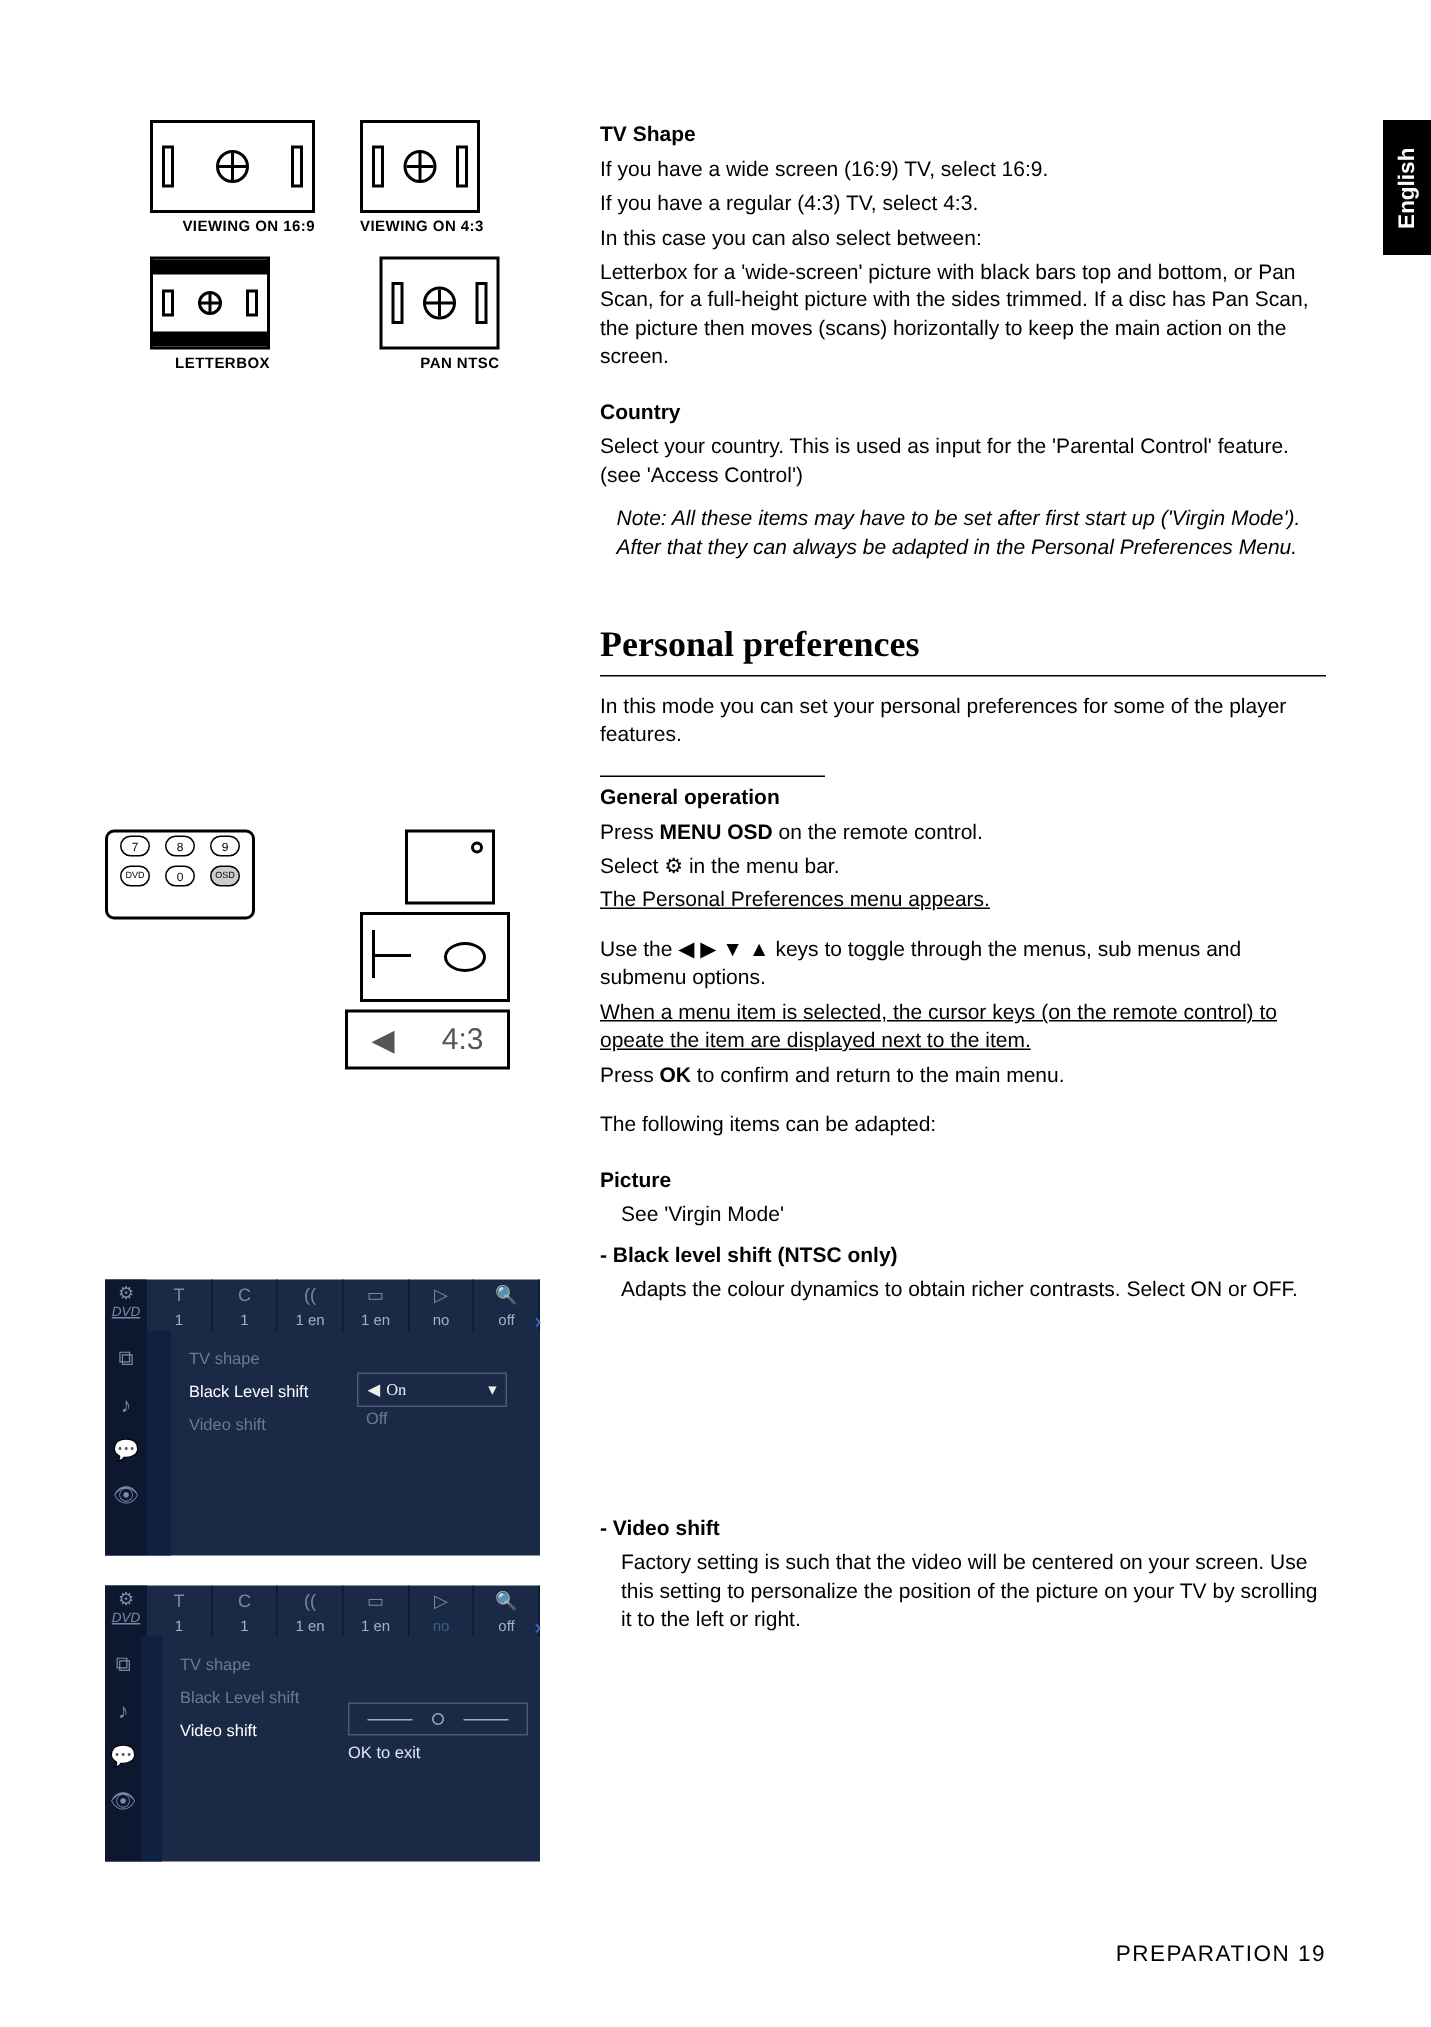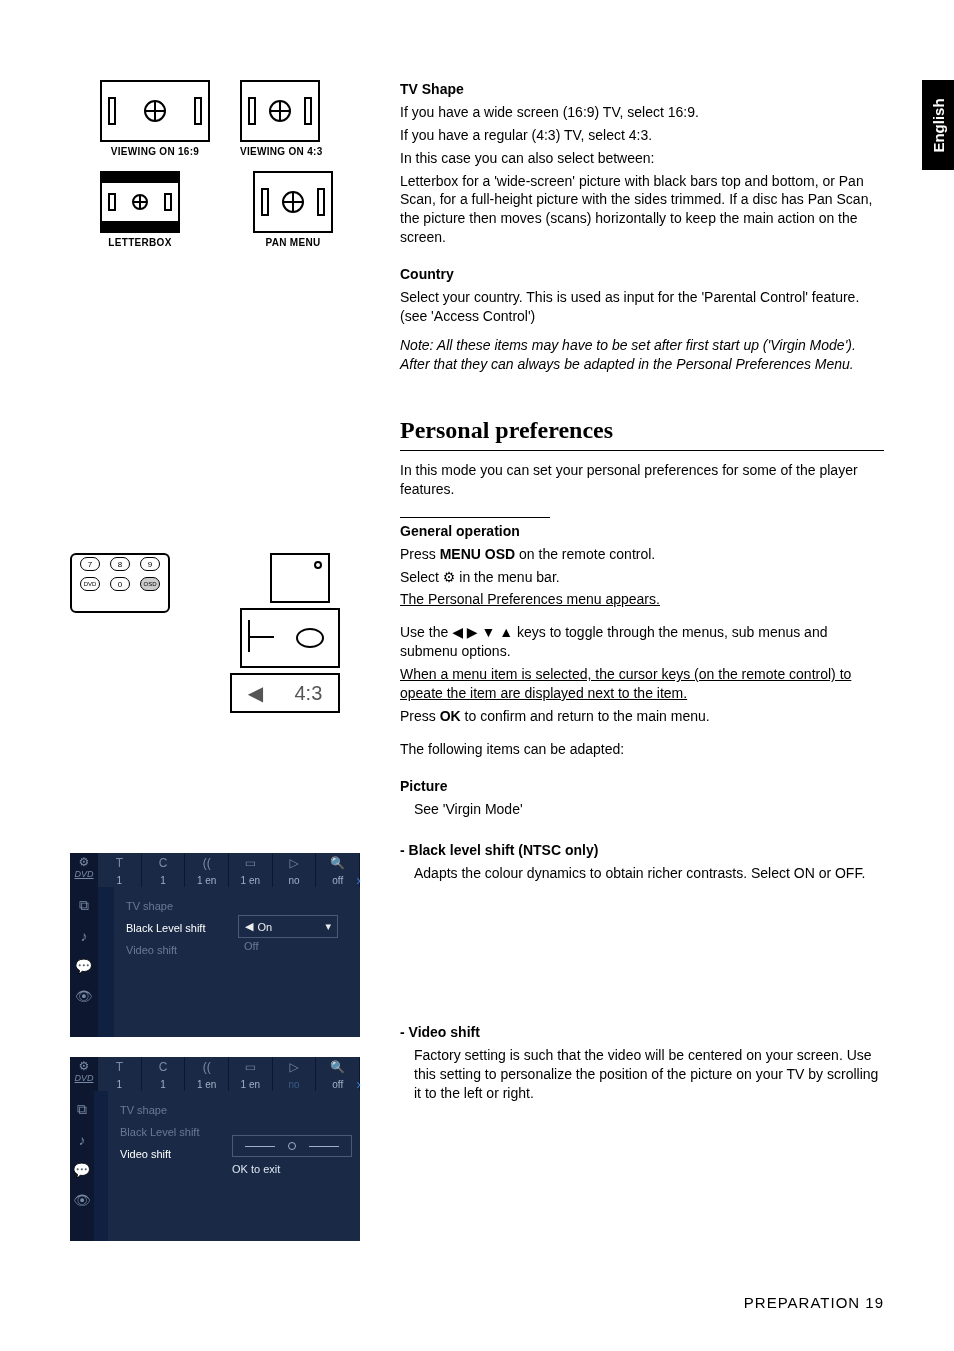--- a/index.html
+++ b/index.html
@@ -6,29 +6,29 @@
   html, body { width: 954px; height: 1351px; background: #fff; font-family: Arial, Helvetica, sans-serif; color: #000; }
   .page { position: relative; width: 954px; height: 1351px; padding: 80px 70px 40px 70px; }
   .lang-tab { position: absolute; right: 0; top: 80px; width: 32px; height: 90px; background: #000; color: #fff; display: flex; align-items: center; justify-content: center; }
   .lang-tab span { transform: rotate(-90deg); font-weight: bold; font-size: 15px; }
   .cols { display: flex; gap: 40px; }
   .left { width: 290px; flex-shrink: 0; }
   .right { flex: 1; font-size: 14px; line-height: 1.35; }
   .right h2 { font-size: 24px; font-weight: bold; margin: 24px 0 4px 0; font-family: Liberation Serif, serif; }
   .right h3 { font-size: 14px; font-weight: bold; margin: 18px 0 4px 0; }
   .right p { margin: 4px 0; }
-  .right .note { font-style: italic; margin: 10px 0; }
+  .right .note { font-style: italic; margin: 10px 11px; }
   .right .hr-top { border-top: 1px solid #000; margin-bottom: 10px; }
   .right .hr-short { width: 150px; border-top: 1px solid #000; margin: 18px 0 4px 0; }
   .indent { margin-left: 24px; text-decoration: underline; }
   .footer { position: absolute; bottom: 40px; right: 70px; font-size: 15px; letter-spacing: 1px; }
 
   
   .thumbrow { display: flex; gap: 30px; margin-bottom: 4px; padding-left: 30px; }
-  .thumb { text-align: center; }
+  .thumb { text-align: right; }
   .thumb .box { width: 110px; height: 62px; border: 2px solid #000; position: relative; background: #fff; }
   .thumb .box.sq { width: 80px; height: 62px; }
   .thumb .lbl { font-size: 10px; font-weight: bold; margin-top: 4px; letter-spacing: 0.3px; }
   .bball { width: 22px; height: 22px; border: 2px solid #000; border-radius: 50%; position: absolute; top: 50%; left: 50%; transform: translate(-50%,-50%); }
   .bball::before, .bball::after { content:""; position:absolute; background:#000; }
   .bball::before { width:2px; height:100%; left:50%; top:0; transform:translateX(-50%);}
   .bball::after  { width:100%; height:2px; top:50%; left:0; transform:translateY(-50%);}
   .hoop { width: 8px; height: 28px; border: 2px solid #000; position: absolute; top: 50%; transform: translateY(-50%); }
   .hoop.l { left: 6px; }
   .hoop.r { right: 6px; }
@@ -51,21 +51,21 @@
   .osd .top .cell .ico { font-size:12px; color:#7a8aa6; }
   .osd .top .darkcol { width:28px; background:#0d1830; flex:none; }
   .osd .body { display:flex; height:150px; }
   .osd .body .sidebar { width:28px; background:#0d1830; display:flex; flex-direction:column; align-items:center; gap:14px; padding-top:10px; font-size:14px; color:#7a8aa6;}
   .osd .body .mainarea { flex:1; padding:8px; display:flex; gap:6px; }
   .osd .menu-list { width:110px; line-height:22px; font-size:11px; }
   .osd .menu-list .item { color:#6a7a96; padding-left:4px; }
   .osd .menu-list .item.sel { color:#fff; }
   .osd .options { flex:1; position:relative; }
   .osd .optbox { border:1px solid #4a5a76; width:100px; padding:4px 6px; font-size:11px; display:flex; align-items:center; gap:4px; }
-  .osd .optbox .opt { color:#eee;}
+  .osd .optbox .opt { color:#eee;font-family:Liberation Serif, serif;}
   .osd .optsub { color:#6a7a96; padding:2px 6px; font-size:11px;}
   .osd .videoshift-box { border:1px solid #4a5a76; width:120px; height:22px; margin:0 auto 6px auto; position:relative;}
   .osd .videoshift-box .dot { width:8px; height:8px; border:1px solid #9fb0c8; border-radius:50%; position:absolute; left:50%; top:50%; transform:translate(-50%,-50%);}
   .osd .videoshift-box .line { position:absolute; top:50%; height:1px; background:#9fb0c8; width:30px;}
   .osd .oktx { text-align:left; font-size:11px; color:#dde6f2;}
   .osd .darkcol2 { width:16px; background:#102040; }
 
   .arrows { font-family: Arial; }
   .dvd-logo { font-size:9px; font-style:italic; text-decoration:underline; color:#7a8aa6; text-align:center;}
 
@@ -111,21 +111,21 @@
               <div class="bars bot"></div>
             </div>
           <div class="lbl">LETTERBOX</div>
         </div>
         <div class="thumb" style="margin-left:30px;">
           <div class="box sq">
               <div class="hoop l"></div>
               <div class="bball"></div>
               <div class="hoop r"></div>
             </div>
-          <div class="lbl">PAN MENU</div>
+          <div class="lbl">PAN NTSC</div>
         </div>
       </div>
 
       <div class="illus-row">
         <div class="remote">
           <div class="btn" style="left:8px; top:2px;">7</div>
           <div class="btn" style="left:38px; top:2px;">8</div>
           <div class="btn" style="left:68px; top:2px;">9</div>
           <div class="btn" style="left:8px; top:22px; font-size:6px;">DVD</div>
           <div class="btn" style="left:38px; top:22px;">0</div>
@@ -290,21 +290,21 @@
 
       <p style="margin-top:14px;"><span>Use the </span><span class="arrows">◀ ▶ ▼ ▲</span><span> keys to toggle through the menus, sub menus and submenu options.</span></p>
       <p class="indent">When a menu item is selected, the cursor keys (on the remote control) to opeate the item are displayed next to the item.</p>
       <p><span>Press </span><b>OK</b><span> to confirm and return to the main menu.</span></p>
 
       <p style="margin-top:14px;">The following items can be adapted:</p>
 
       <h3>Picture</h3>
       <p style="margin-left:14px;">See 'Virgin Mode'</p>
 
-      <p style="margin-top:23px;"><b>- Black level shift (NTSC only)</b></p>
+      <p style="margin-top:9px;"><b>- Black level shift (NTSC only)</b></p>
       <p style="margin-left:14px;">Adapts the colour dynamics to obtain richer contrasts. Select ON or OFF.</p>
 
       <p style="margin-top:140px;"><b>- Video shift</b></p>
       <p style="margin-left:14px;">Factory setting is such that the video will be centered on your screen. Use this setting to personalize the position of the picture on your TV by scrolling it to the left or right.</p>
     </div>
   </div>
 
   <div class="footer">
     <span>PREPARATION</span>
     <span>19</span>

